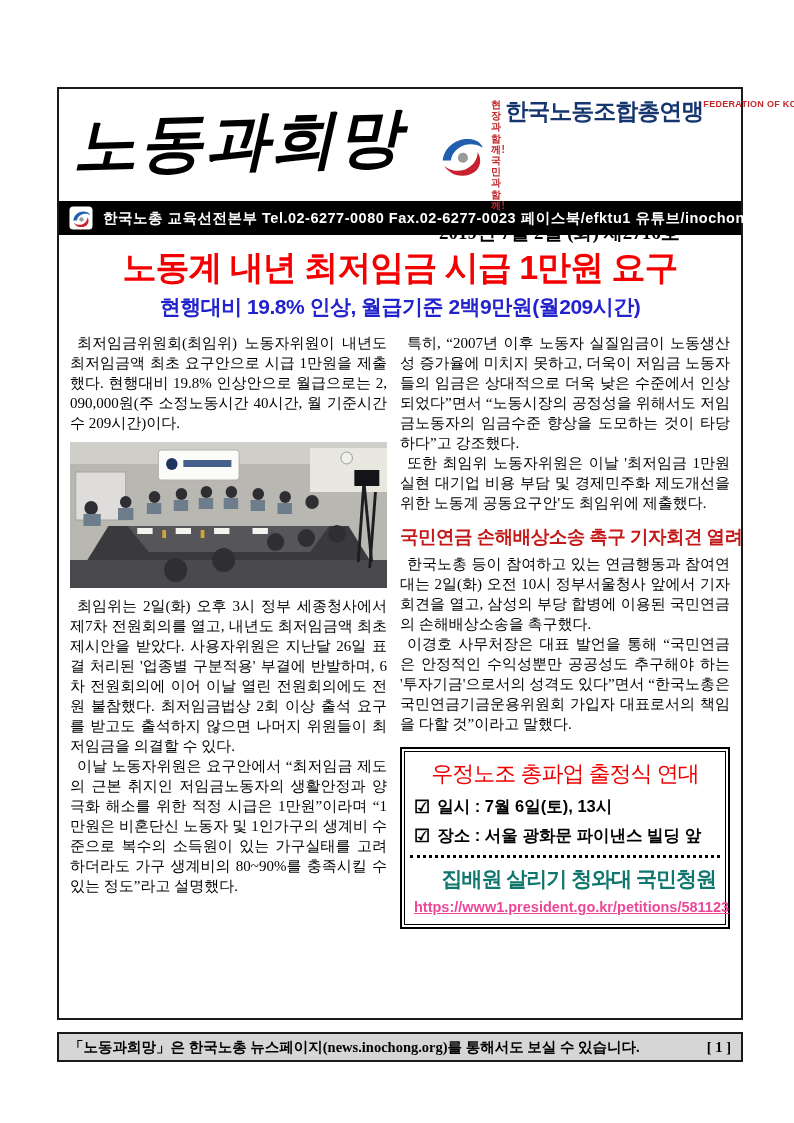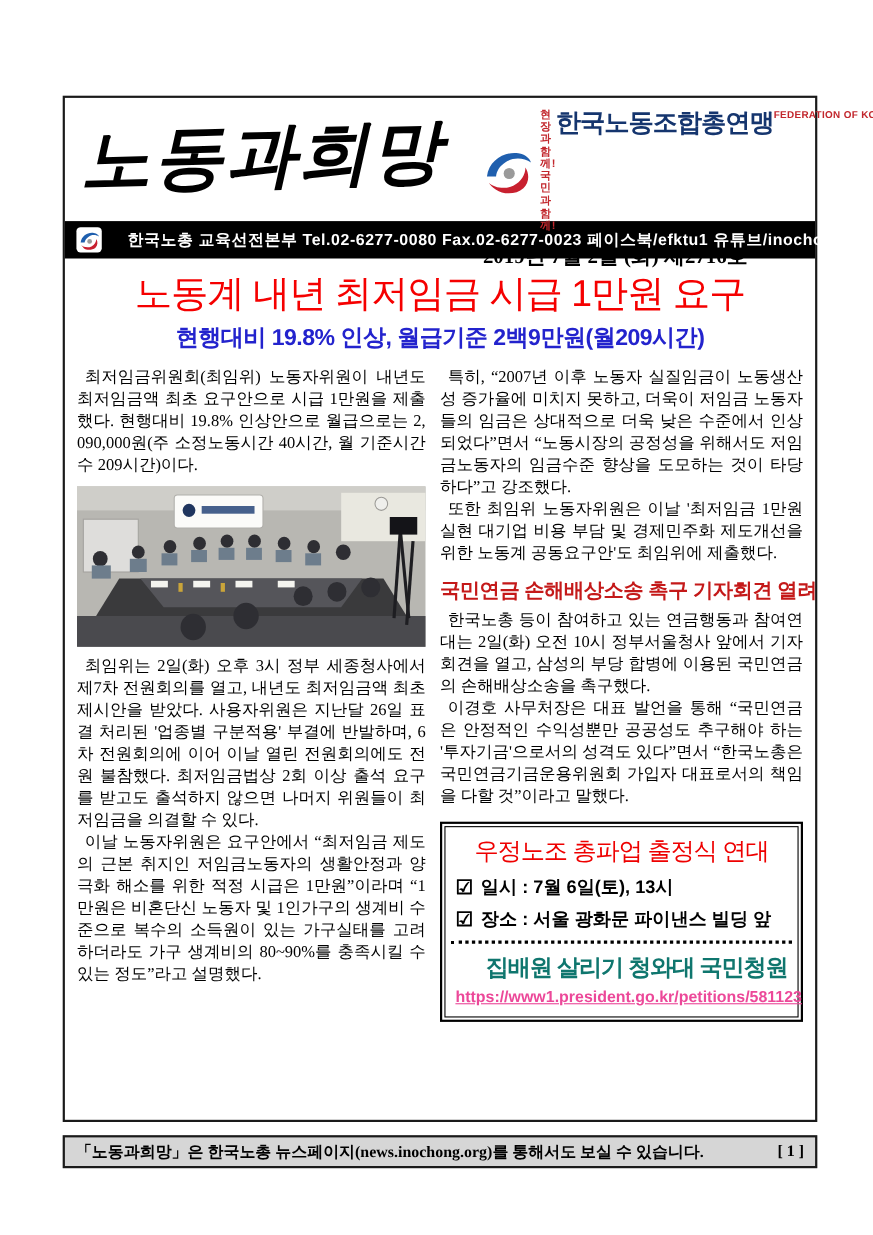--- a/index.html
+++ b/index.html
@@ -19,24 +19,24 @@
   .fktu-text{display:flex;line-height:1.12;}
   .fktu-tagline{color:#c2272d;font-size:10px;font-weight:bold;letter-spacing:0.5px;}
   .fktu-kr{color:#15356e;font-size:23px;font-weight:900;letter-spacing:-1px;white-space:nowrap;}
   .fktu-en{color:#c2272d;font-size:9px;font-weight:bold;letter-spacing:0.3px;white-space:nowrap;}
   .issue-line{font-family:"Liberation Serif",serif;font-size:19px;font-weight:600;
               text-align:left;margin-top:9px;white-space:nowrap;color:#000;}
   
   .contact-bar{height:34px;background:#000;color:#fff;display:flex;align-items:center;
                gap:10px;padding:0 10px;box-sizing:border-box;}
   .contact-icon{width:24px;height:24px;flex:0 0 auto;}
-  .contact-text{font-size:14.5px;font-weight:bold;letter-spacing:0.5px;white-space:nowrap;margin-left:13px;}
+  .contact-text{font-size:14.5px;font-weight:bold;letter-spacing:0.5px;white-space:nowrap;}
   
   .headline{margin-top:14px;text-align:center;color:#f50000;font-size:34px;
-            font-weight:400;letter-spacing:-1px;line-height:1.1;}
+            font-weight:700;letter-spacing:-1px;line-height:1.1;}
   .subheadline{margin-top:7px;text-align:center;color:#2323cd;font-size:21px;
                font-weight:700;letter-spacing:-0.5px;}
   
   .columns{display:flex;gap:13px;padding:12px 11px 0;box-sizing:border-box;}
   .col{width:50%;box-sizing:border-box;}
   .col p{font-family:"Liberation Serif",serif;font-size:15px;line-height:20px;
          text-align:justify;word-break:break-all;text-indent:7px;margin:0;color:#000;}
   .photo-wrap{margin:9px 0 8px;width:100%;height:146px;}
   .photo-wrap svg{display:block;width:100%;height:100%;}
   .section-heading{color:#c41919;font-size:18.5px;font-weight:900;margin:11px 0 5px;

